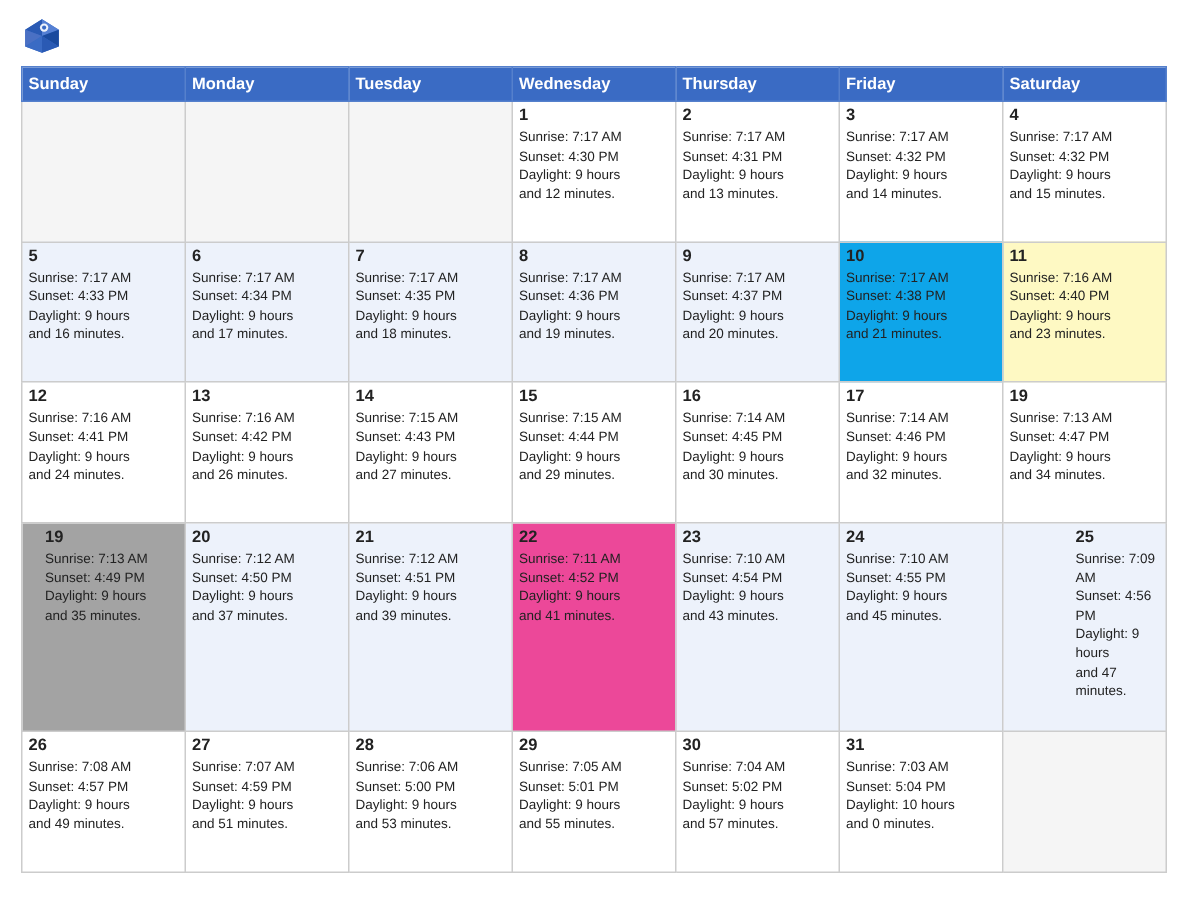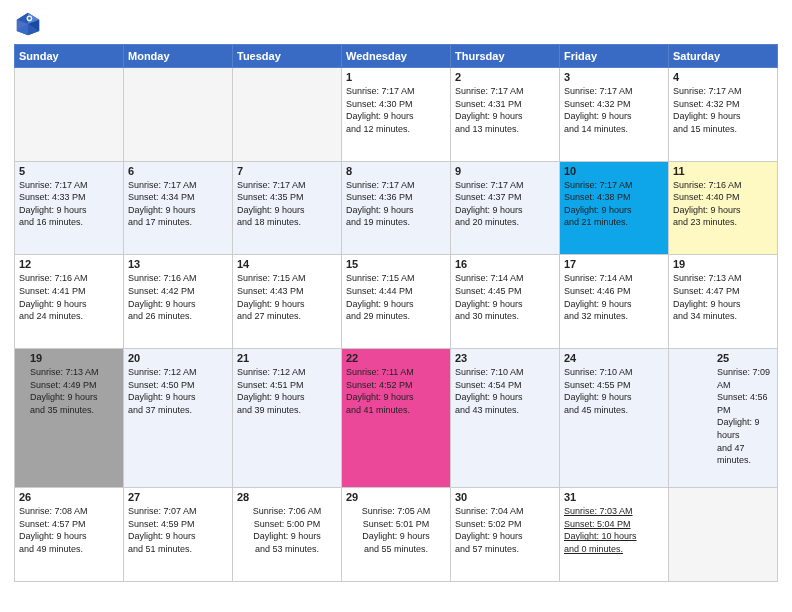--- a/index.html
+++ b/index.html
@@ -336,42 +336,42 @@
           </td>
           <td>
             <span class="day-number">27</span>
             <div class="day-info" style="white-space: pre-line;">Sunrise: 7:07 AM
 Sunset: 4:59 PM
 Daylight: 9 hours
 and 51 minutes.</div>
           </td>
           <td>
             <span class="day-number">28</span>
-            <div class="day-info" style="white-space: pre-line; text-align: center;">Sunrise: 7:06 AM
+            <div class="day-info" style="white-space: pre-line;">Sunrise: 7:06 AM
 Sunset: 5:00 PM
 Daylight: 9 hours
 and 53 minutes.</div>
           </td>
           <td>
             <span class="day-number">29</span>
-            <div class="day-info" style="white-space: pre-line; text-align: center;">Sunrise: 7:05 AM
+            <div class="day-info" style="white-space: pre-line;">Sunrise: 7:05 AM
 Sunset: 5:01 PM
 Daylight: 9 hours
 and 55 minutes.</div>
           </td>
           <td>
             <span class="day-number">30</span>
             <div class="day-info" style="white-space: pre-line;">Sunrise: 7:04 AM
 Sunset: 5:02 PM
 Daylight: 9 hours
 and 57 minutes.</div>
           </td>
           <td>
             <span class="day-number">31</span>
-            <div class="day-info" style="white-space: pre-line; text-decoration: underline;">Sunrise: 7:03 AM
+            <div class="day-info" style="white-space: pre-line;">Sunrise: 7:03 AM
 Sunset: 5:04 PM
 Daylight: 10 hours
 and 0 minutes.</div>
           </td>
           <td class="empty"></td>
         </tr>
       </tbody>
   </table>
 </div>
 

